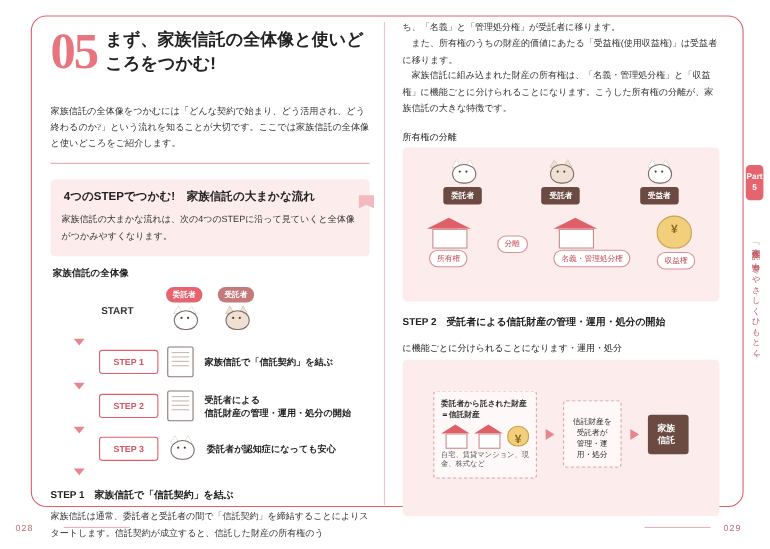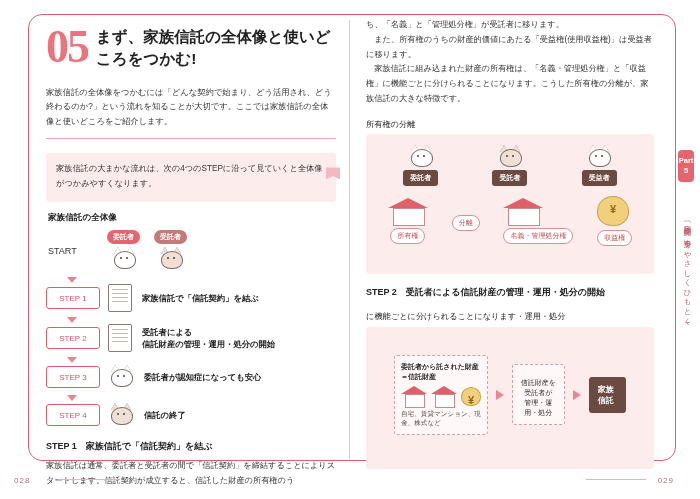--- a/index.html
+++ b/index.html
@@ -53,21 +53,22 @@
     font-weight:700;
     line-height:1.45;
     color:#222;
     padding-top:8px;
   }
   .lead{
     clear:both;
     font-size:8.3px;
     line-height:1.75;
     color:#333;
-    margin-top:14px;
+    margin-top:24px;
+    font-family:Liberation Serif, serif;
   }
   .rule{
     height:1px;background:#e7a7ad;margin:10px 0 0 0;border:0;
   }
   .pinkbox{
     margin-top:14px;
     background:#fdecec;
     border-radius:4px;
     padding:9px 10px 11px 10px;
     position:relative;
@@ -87,23 +88,24 @@
   .sub-label{
     font-size:8.6px;font-weight:700;margin:10px 0 6px 2px;color:#222;
   }
 
   
   .flow{position:relative;margin-top:2px;}
   .flowrow{display:flex;align-items:center;margin-bottom:5px;position:relative;}
   .steptag{
     width:52px;height:20px;border-radius:3px;
     background:#fff;border:1.2px solid #e0606a;
-    color:#d4535e;font-size:8px;font-weight:400;
+    color:#d4535e;font-size:8px;font-weight:700;
     display:flex;align-items:center;justify-content:center;
     flex:0 0 auto;
+    margin-left:44px;
   }
   .steptag.start{border:none;background:transparent;color:#333;font-size:9px;justify-content:flex-start;padding-left:2px;}
   .flowtxt{
     font-size:8.3px;line-height:1.5;color:#222;margin-left:10px;font-weight:700;
   }
   .arrowdown{
     width:0;height:0;border-left:5px solid transparent;border-right:5px solid transparent;
     border-top:6px solid #e8868f;
     margin:1px 0 1px 21px;
   }
@@ -216,20 +218,21 @@
   <div class="col colL">
 
     <div class="chapno">05</div>
     <div class="headline">まず、家族信託の全体像と使いどころをつかむ!</div>
 
     <div class="lead">家族信託の全体像をつかむには「どんな契約で始まり、どう活用され、どう終わるのか?」という流れを知ることが大切です。ここでは家族信託の全体像と使いどころをご紹介します。</div>
     <hr class="rule">
 
     <div class="pinkbox">
       <div class="ribbon"></div>
+      <div class="pinkbox-title">4つのSTEPでつかむ!　家族信託の大まかな流れ</div>
       <div class="pinkbox-body">家族信託の大まかな流れは、次の4つのSTEPに沿って見ていくと全体像がつかみやすくなります。</div>
     </div>
 
     <div class="sub-label">家族信託の全体像</div>
 
     <div class="flow">
 
       <div class="flowrow">
         <div class="steptag start">START</div>
         <div class="party">
@@ -280,31 +283,20 @@
             <i class="ear r"></i>
             <i class="head"></i>
             <i class="eye l"></i>
             <i class="eye r"></i>
         </span>
         <div class="flowtxt">委託者が認知症になっても安心</div>
       </div>
 
       <div class="arrowdown"></div>
 
-      <div class="flowrow">
-        <div class="steptag">STEP 4</div>
-        <span class="cat brown" style="margin-left:8px;">
-          <i class="ear l"></i>
-            <i class="ear r"></i>
-            <i class="head"></i>
-            <i class="eye l"></i>
-            <i class="eye r"></i>
-        </span>
-        <div class="flowtxt">信託の終了</div>
-      </div>
     </div>
 
     <div class="step-head">STEP 1　家族信託で「信託契約」を結ぶ</div>
     <div class="body-txt">家族信託は通常、委託者と受託者の間で「信託契約」を締結することによりスタートします。信託契約が成立すると、信託した財産の所有権のう</div>
   </div>
 
   <div class="col colR">
 
     <div class="r-body" style="white-space:pre-line;">ち、「名義」と「管理処分権」が受託者に移ります。
 　また、所有権のうちの財産的価値にあたる「受益権(使用収益権)」は受益者に移ります。

